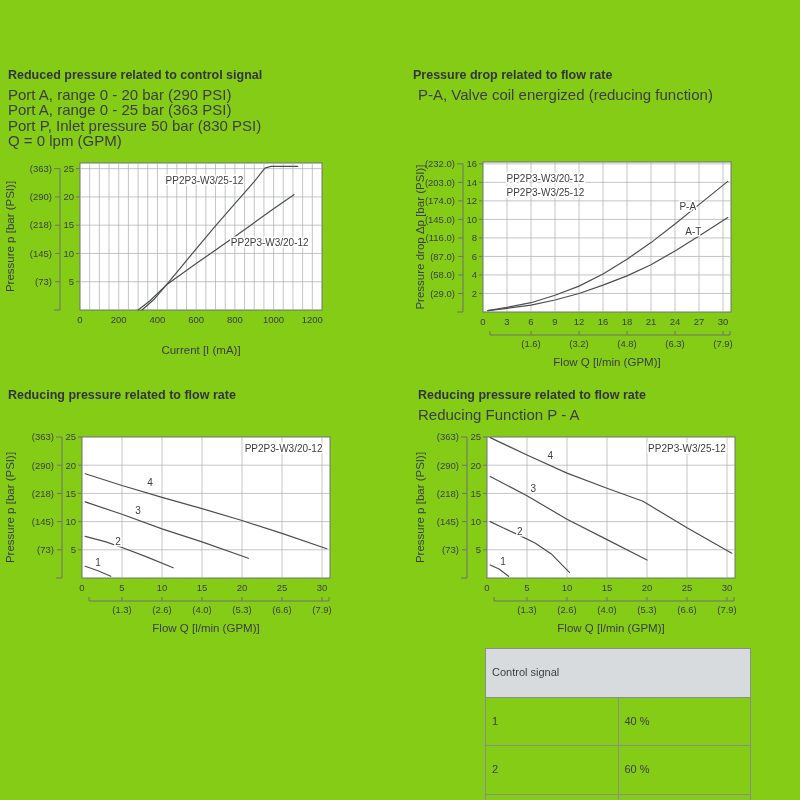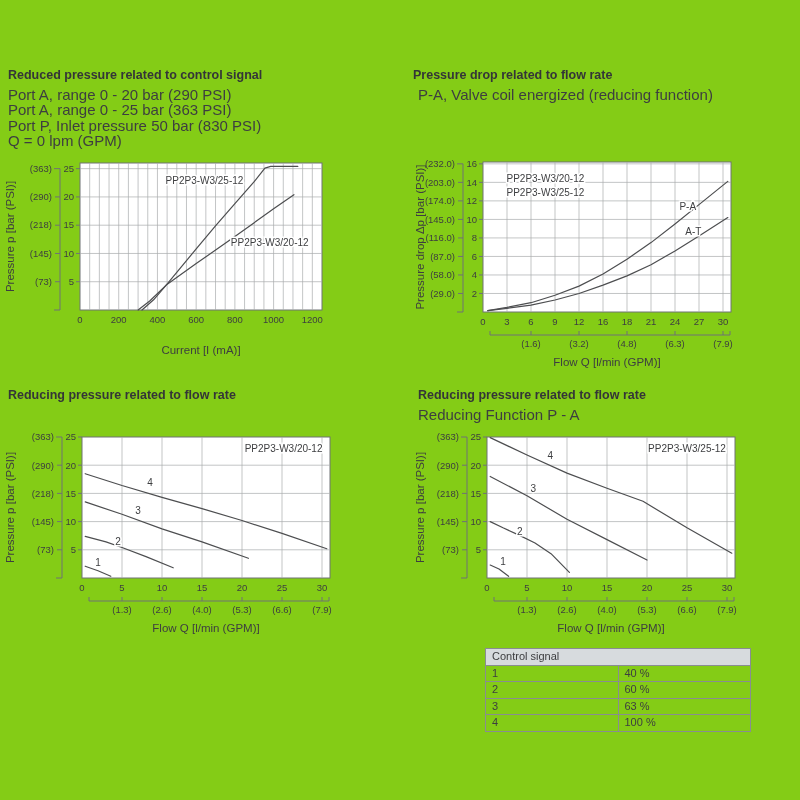--- a/index.html
+++ b/index.html
@@ -4,21 +4,21 @@
 <style>
   html,body{margin:0;padding:0;background:#fff;}
   .page{position:relative;width:800px;height:800px;background:#84cc16;
         font-family:"Liberation Sans",sans-serif;color:#3d3e40;overflow:hidden;}
   .sec-title{position:absolute;font-size:12.5px;font-weight:bold;color:#343538;white-space:nowrap;}
   .notes{position:absolute;font-size:15px;line-height:15.3px;color:#3d3e40;white-space:nowrap;}
   .chart{position:absolute;}
   .chart svg{display:block;}
   table.ctl{position:absolute;left:485px;top:648px;width:266px;border-collapse:collapse;
             font-size:11px;color:#3d3e40;table-layout:fixed;}
-  table.ctl td{border:1px solid #898d91;padding:1px 6px;line-height:13.5px;}
+  table.ctl td{border:1px solid #898d91;padding:17px 6px;line-height:13.5px;}
   table.ctl td.hdr{background:#d7dbde;font-weight:normal;}
   table.ctl td.c1{width:47%;}
 </style>
 </head>
 <body>
 
 <div class="page">
 
   <div class="sec-title" style="left:8px;top:68px;">Reduced pressure related to control signal</div>
   <div class="notes" style="left:8px;top:87px;">

